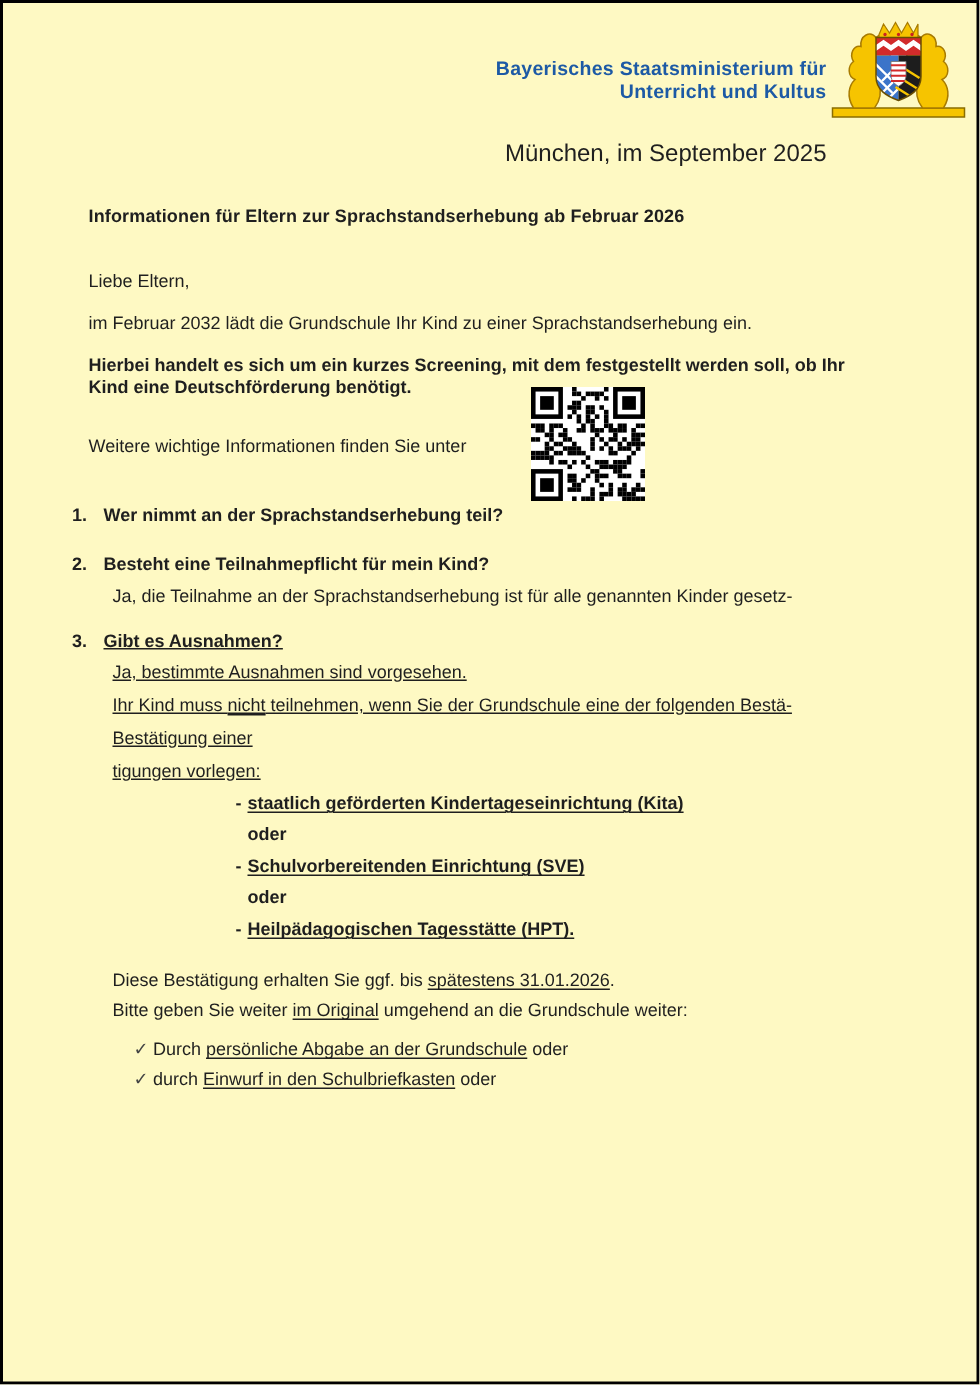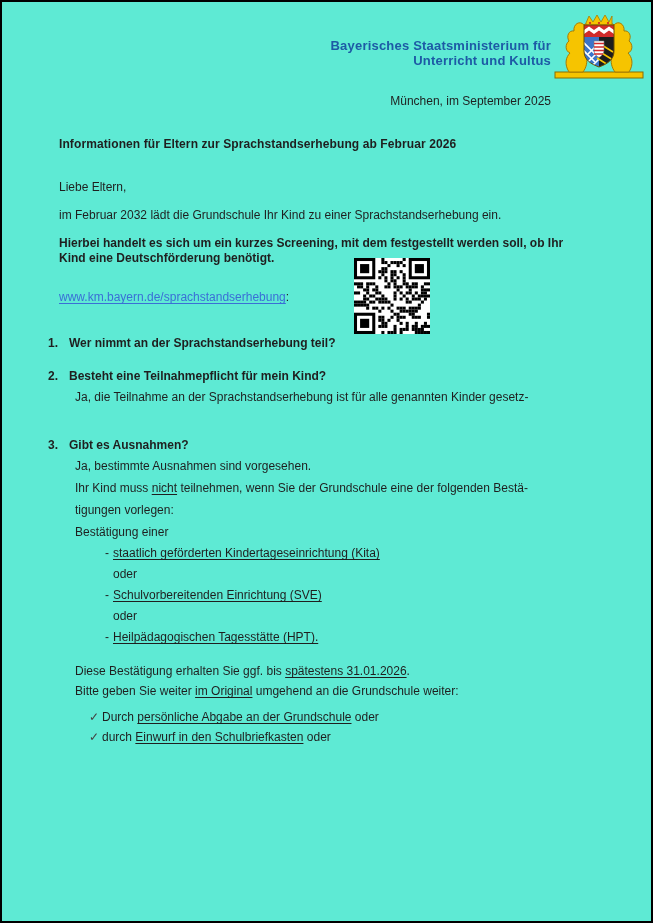--- a/index.html
+++ b/index.html
@@ -13,47 +13,47 @@
     font-size:12px;
     color:#1f1f1f;
     overflow:hidden;
   }
   .ministry{
     position:absolute;top:36px;right:100px;
     text-align:right;font-weight:bold;font-size:13px;line-height:15px;
     color:#1d5aa5;letter-spacing:.2px;
   }
   .coat{position:absolute;top:8px;right:6px;width:92px;height:72px;}
-  .date{position:absolute;top:92px;right:100px;font-size:12px;}
+  .date{position:absolute;top:92px;right:100px;font-size:16px;}
   .content{position:absolute;left:0;top:0;width:100%;box-sizing:border-box;padding:135px 10px 0 57px;}
   .line{white-space:nowrap;}
   .title{font-weight:bold;line-height:14px;letter-spacing:.1px;white-space:nowrap;}
   .salutation{margin-top:29px;line-height:14px;}
   .p1{margin-top:14px;line-height:14px;}
   .p2{margin-top:14px;line-height:15px;font-weight:bold;}
   .info{margin-top:23px;line-height:16px;}
   .link{text-decoration:underline;text-underline-offset:2px;color:#3a6fd6;cursor:pointer;}
   .qr{position:absolute;left:352px;top:255px;width:76px;height:78px;}
   .section.s1{margin-top:31px;}
   .section.s2{margin-top:19px;}
-  .section.s3{margin-top:30px;}
+  .section.s3{margin-top:12px;text-decoration:underline;}
   .sec-head{font-weight:bold;line-height:14px;margin-left:-11px;white-space:nowrap;}
   .sec-head .num{display:inline-block;width:21px;}
   .sec-body{margin-left:16px;margin-top:3px;line-height:22px;}
   .u{text-decoration:underline;text-underline-offset:2px;text-decoration-thickness:1px;}
-  .dash-list{margin-left:46px;line-height:21px;margin-top:0;}
+  .dash-list{margin-left:98px;line-height:21px;margin-top:0;font-weight:bold;}
   .dash-row .dash{display:inline-block;width:8px;}
   .closing{margin-left:16px;margin-top:13px;line-height:20px;}
   .check-list{margin-left:30px;margin-top:6px;line-height:20px;}
   .check-row .check{display:inline-block;width:13px;color:#444;}
 </style>
 </head>
 <body>
 
-<div class="page" style="background: #5eead4; border-color: rgb(0, 0, 0); color: rgb(31, 31, 31);">
+<div class="page" style="background: #fef9c3; border-color: rgb(0, 0, 0); color: rgb(31, 31, 31);">
 
   <div class="ministry" style="color: rgb(29, 90, 165);">
     <div>Bayerisches Staatsministerium für</div>
     <div>Unterricht und Kultus</div>
   </div>
 
   <svg class="coat" viewBox="0 0 92 72" xmlns="http://www.w3.org/2000/svg">
     <rect x="2" y="62" width="88" height="6" fill="#f6c400" stroke="#8a6d00" stroke-width="1"></rect>
     <path d="M16,62 C11,54 13,47 17,43 C12,41 12,34 16,31 C13,26 16,20 21,21 C20,14 27,10 31,15 C35,11 40,15 38,21 C42,24 41,31 36,33 C39,38 37,44 33,46 C35,52 33,58 30,62 Z" fill="#f6c400" stroke="#a87b00" stroke-width="1"></path>
     <path d="M16,62 C11,54 13,47 17,43 C12,41 12,34 16,31 C13,26 16,20 21,21 C20,14 27,10 31,15 C35,11 40,15 38,21 C42,24 41,31 36,33 C39,38 37,44 33,46 C35,52 33,58 30,62 Z" fill="#f6c400" stroke="#a87b00" stroke-width="1" transform="matrix(-1,0,0,1,92,0)"></path>
@@ -304,21 +304,21 @@
     <div class="salutation line">Liebe Eltern,</div>
 
     <div class="p1 line">im Februar 2032 lädt die Grundschule Ihr Kind zu einer Sprachstandserhebung ein.</div>
 
     <div class="p2">
       <div class="line">Hierbei handelt es sich um ein kurzes Screening, mit dem festgestellt werden soll, ob Ihr</div>
       <div class="line">Kind eine Deutschförderung benötigt.</div>
     </div>
 
     <div class="info">
-      <div class="line"><a class="link" style="color: rgb(58, 111, 214);">www.km.bayern.de/sprachstandserhebung</a><span class="link-suffix">:</span></div>
+      <div class="line">Weitere wichtige Informationen finden Sie unter</div>
     </div>
 
     <div class="section s1">
       <div class="sec-head">
         <span class="num">1.</span><span>Wer nimmt an der Sprachstandserhebung teil?</span>
       </div>
     </div>
 
     <div class="section s2">
       <div class="sec-head">
@@ -329,22 +329,22 @@
       </div>
     </div>
 
     <div class="section s3">
       <div class="sec-head">
         <span class="num">3.</span><span>Gibt es Ausnahmen?</span>
       </div>
       <div class="sec-body">
         <div class="line"><span>Ja, bestimmte Ausnahmen sind vorgesehen.</span></div>
         <div class="line"><span>Ihr Kind muss </span><span class="u">nicht</span><span> teilnehmen, wenn Sie der Grundschule eine der folgenden Bestä-</span></div>
+        <div class="line"><span>Bestätigung einer</span></div>
         <div class="line"><span>tigungen vorlegen:</span></div>
-        <div class="line"><span>Bestätigung einer</span></div>
       </div>
     </div>
 
     <div class="dash-list">
       <div class="dash-row line"><span class="dash">-</span><span><span class="u">staatlich geförderten Kindertageseinrichtung (Kita)</span></span></div>
       <div class="dash-row line"><span class="dash"></span><span><span>oder</span></span></div>
       <div class="dash-row line"><span class="dash">-</span><span><span class="u">Schulvorbereitenden Einrichtung (SVE)</span></span></div>
       <div class="dash-row line"><span class="dash"></span><span><span>oder</span></span></div>
       <div class="dash-row line"><span class="dash">-</span><span><span class="u">Heilpädagogischen Tagesstätte (HPT).</span></span></div>
     </div>

